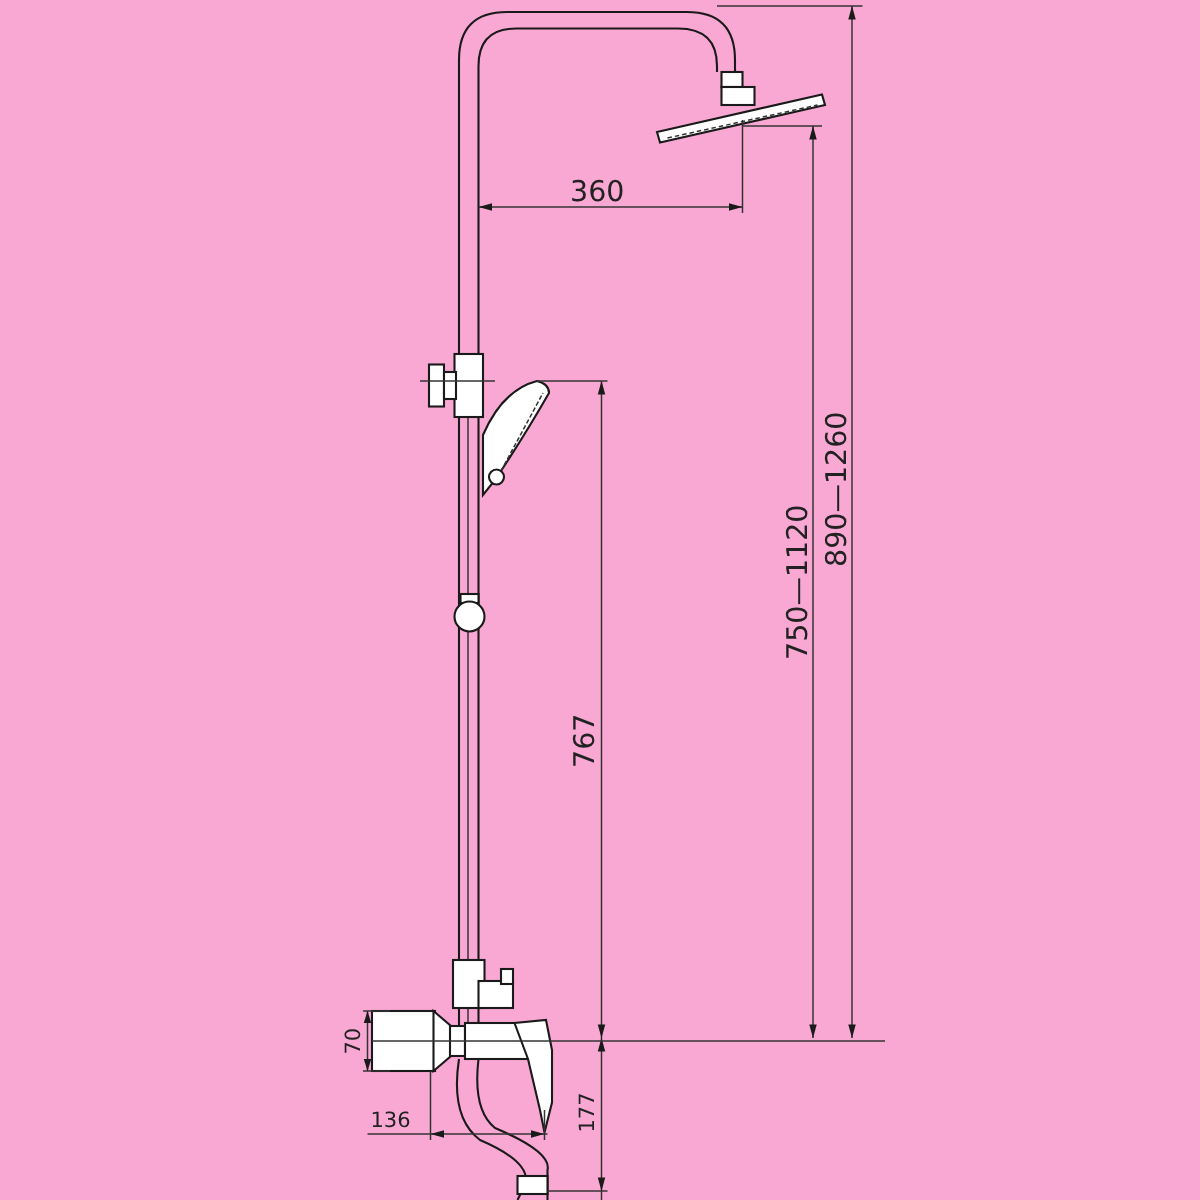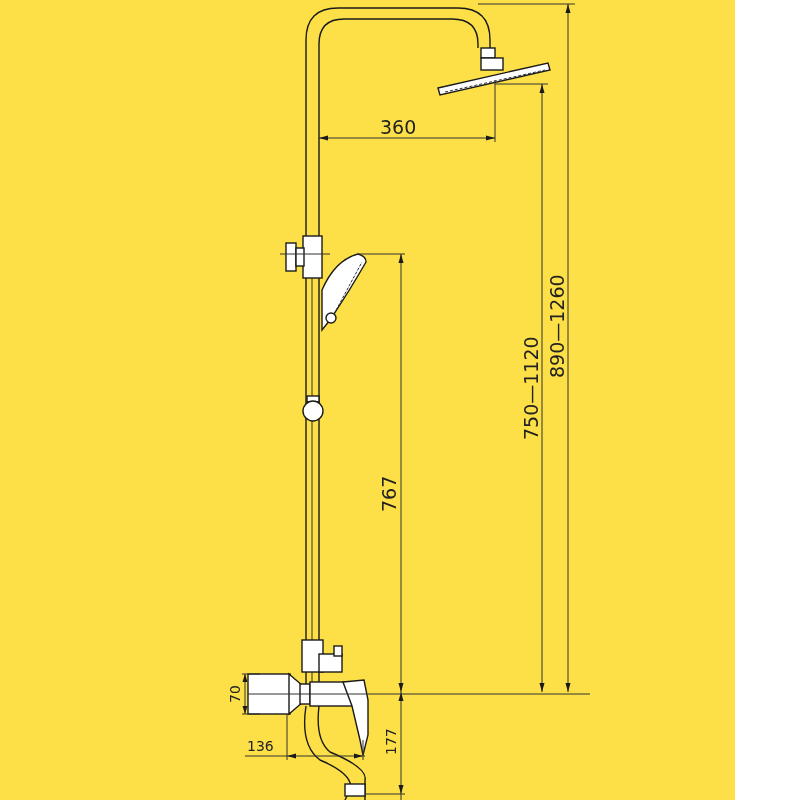--- a/index.html
+++ b/index.html
@@ -1,16 +1,16 @@
 <!DOCTYPE html>
 <html><head>
 <meta charset="utf-8">
 <style>
   html, body { margin: 0; padding: 0; background: #ffffff; }
-  #canvas { position: relative; width: 735px; height: 800px; background: #fde047; overflow: hidden; }
+  #canvas { position: relative; width: 800px; height: 800px; background: #f9a8d4; overflow: hidden; }
   svg { position: absolute; left: 0; top: 0; }
   .dim-text { font-family: "DejaVu Sans", sans-serif; font-size: 19px; fill: #222222; }
   .dim-text-sm { font-family: "DejaVu Sans", sans-serif; font-size: 14px; fill: #222222; }
   .ln { stroke: #1a1a1a; stroke-width: 1.4; fill: none; }
   .ln-thin { stroke: #333333; stroke-width: 1; fill: none; }
   .fill-w { fill: #ffffff; stroke: #1a1a1a; stroke-width: 1.4; }
 </style>
 </head>
 <body>
 

